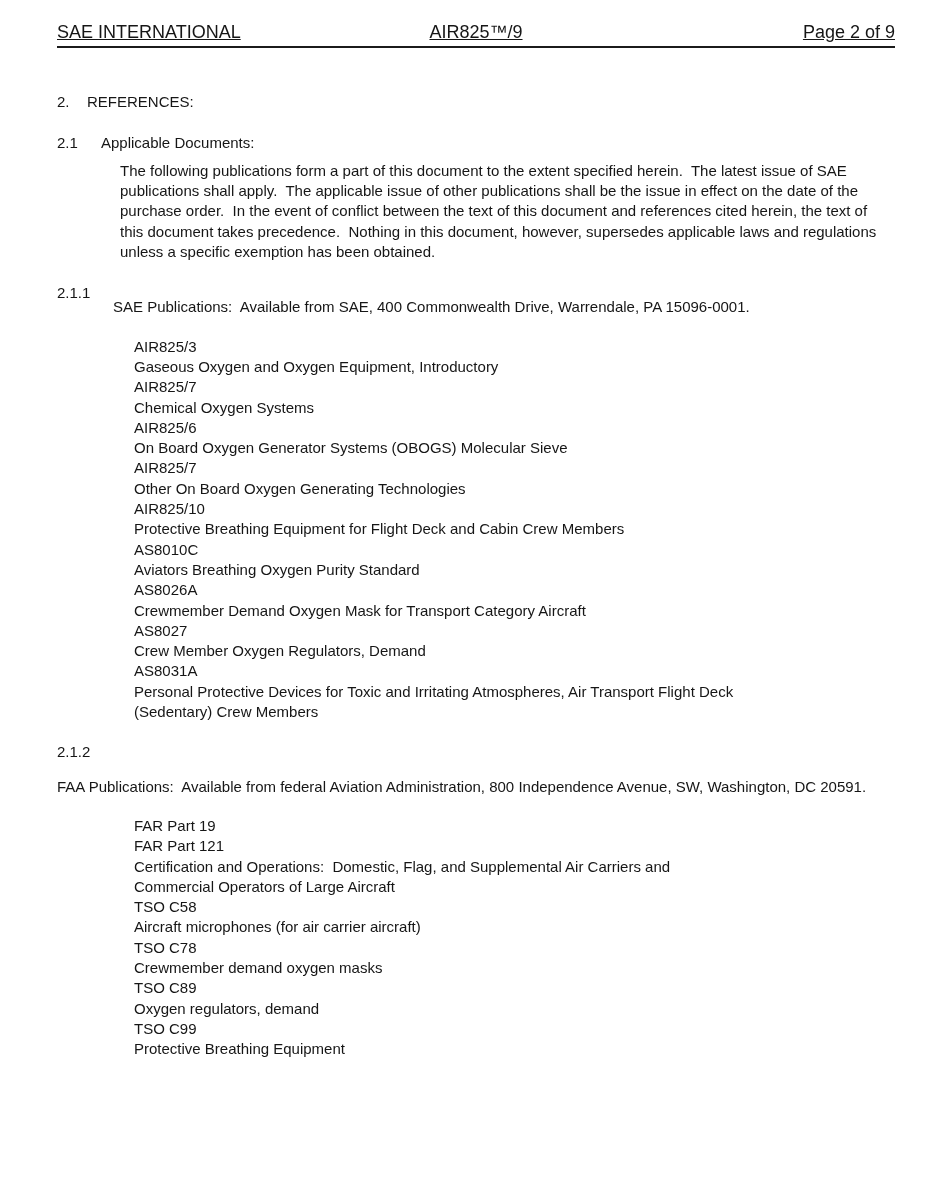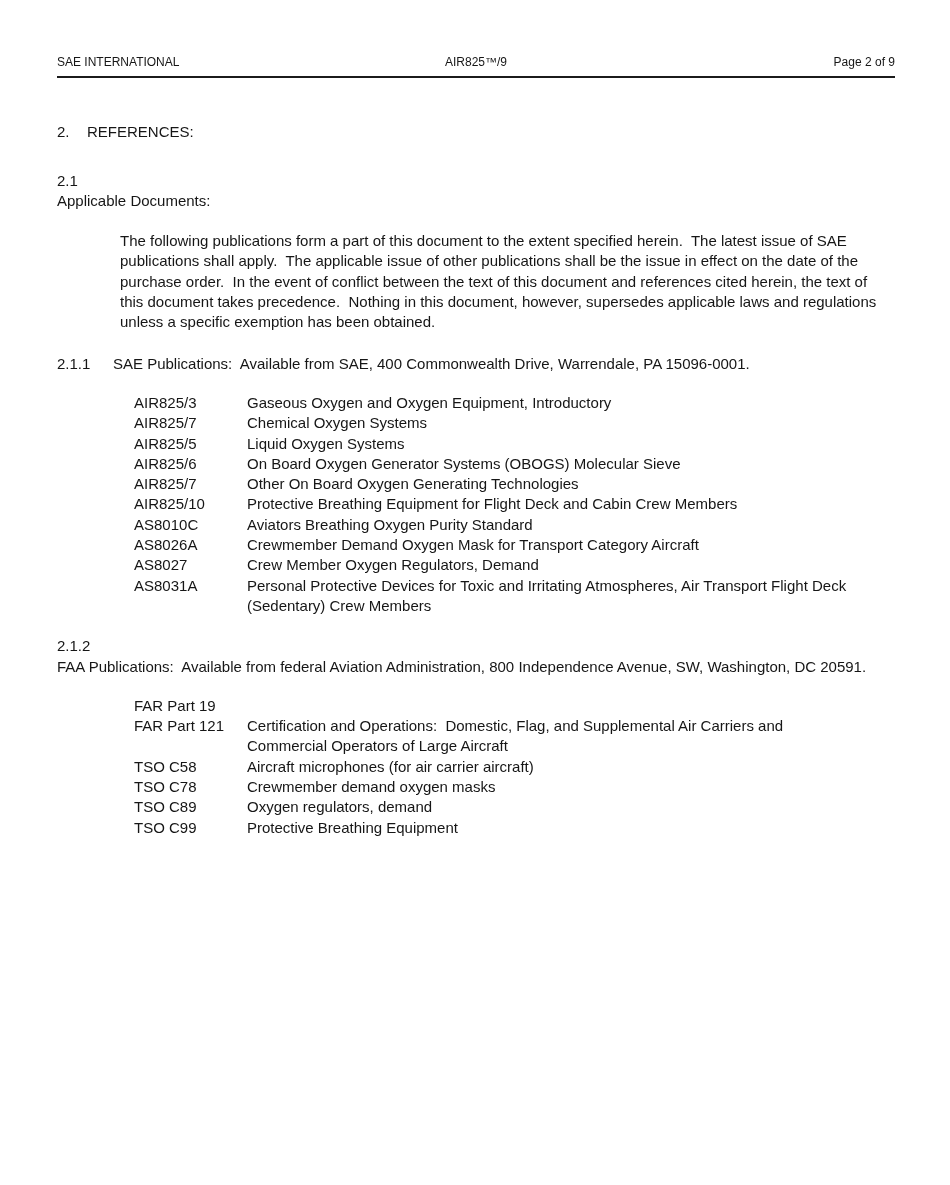--- a/index.html
+++ b/index.html
@@ -13,48 +13,49 @@
     font-size: 15px;
     line-height: 20.3px;
     color: #161616;
     overflow: hidden;
   }
   .header {
     display: grid;
     grid-template-columns: 1fr auto 1fr;
     align-items: baseline;
     padding: 22px 55px 0 57px;
-    font-size: 12px;
+    font-size: 18px;
+    text-decoration: underline;
   }
   .header-left  { text-align: left; }
-  .header-center{ text-align: right; margin-top: 30px; }
+  .header-center{ text-align: right; }
   .header-right { text-align: right; }
   .header-rule {
     margin: 4px 55px 0 57px;
     border-top: 2px solid #1b1b1b;
   }
   .content { padding: 0 55px 0 57px; }
   .h-row { display: flex; }
   .num { flex-shrink: 0; }
   .w-sec { width: 30px; }
   .w-21  { width: 44px; }
   .w-211 { width: 56px; }
-  .hang-text { flex: 1; white-space: pre-wrap; }
+  .hang-text { flex: 1; white-space: pre-wrap; margin-top: 14px; }
   .section-heading { margin-top: 44px; }
-  .sub-21 { margin-top: 28px; flex-direction: column; }
+  .sub-21 { margin-top: 20px; }
   .body-par {
-    margin-top: 20px;
+    margin-top: 8px;
     margin-left: 63px;
     width: 768px;
     white-space: pre-wrap;
   }
   .sub-211 { margin-top: 21px; }
   .sub-212 { margin-top: 20px; flex-direction: column; }
   .pub-list { margin-top: 19px; margin-left: 77px; }
-  .pub-row { display: flex; }
+  .pub-row { display: flex; flex-direction: column; }
   .pub-code { width: 113px; flex-shrink: 0; }
   .pub-title { max-width: 620px; white-space: pre-wrap; }
 </style>
 </head>
 <body>
 
 <div class="page">
 
   <div class="header">
     <span class="header-left">SAE INTERNATIONAL</span>
@@ -83,24 +84,20 @@
     </div>
 
     <div class="pub-list">
       <div class="pub-row">
         <span class="pub-code">AIR825/3</span>
         <span class="pub-title">Gaseous Oxygen and Oxygen Equipment, Introductory</span>
       </div>
       <div class="pub-row">
         <span class="pub-code">AIR825/7</span>
         <span class="pub-title">Chemical Oxygen Systems</span>
-      </div>
-      <div class="pub-row">
-        <span class="pub-code">AIR825/5</span>
-        <span class="pub-title">Liquid Oxygen Systems</span>
       </div>
       <div class="pub-row">
         <span class="pub-code">AIR825/6</span>
         <span class="pub-title">On Board Oxygen Generator Systems (OBOGS) Molecular Sieve</span>
       </div>
       <div class="pub-row">
         <span class="pub-code">AIR825/7</span>
         <span class="pub-title">Other On Board Oxygen Generating Technologies</span>
       </div>
       <div class="pub-row">

